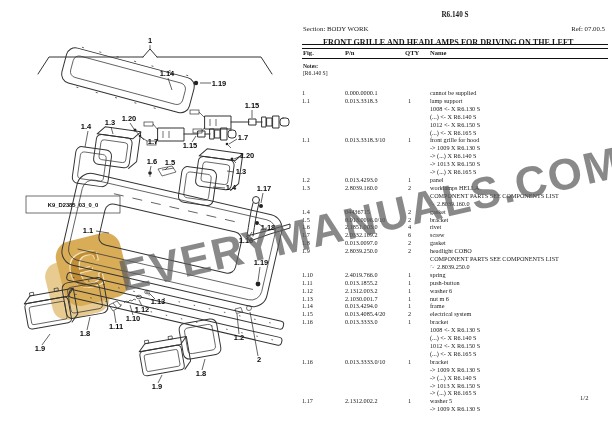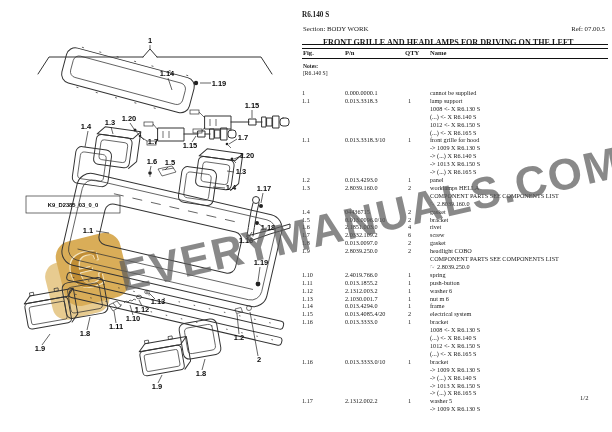--- a/index.html
+++ b/index.html
@@ -1,19 +1,19 @@
 <!DOCTYPE html>
 <html><head>
 <meta charset="utf-8">
 <style>
   html,body{margin:0;padding:0;background:#888;}
   .page{position:relative;width:612px;height:432px;background:#ffffff;overflow:hidden;
         font-family:"Liberation Serif", serif;color:#1a1a1a;}
   
-  .hdr-model{position:absolute;left:302px;top:11px;width:306px;
+  .hdr-model{position:absolute;left:302px;top:11px;width:306px;text-align:center;
              font-size:7.2px;font-weight:bold;}
   .hdr-section{position:absolute;left:303px;top:25px;font-size:6.8px;}
   .hdr-ref{position:absolute;right:7px;top:25px;font-size:6.8px;}
   .hdr-title{position:absolute;left:303px;top:38px;width:306px;font-size:8.1px;font-weight:bold;
              letter-spacing:0.05px;white-space:nowrap;padding-left:20px;}
   .rule-thick{position:absolute;left:302px;width:306px;height:3px;
               border-top:1.3px solid #111;border-bottom:1.3px solid #111;}
   .rule-thin{position:absolute;left:302px;width:306px;border-top:0.8px solid #111;}
   .col-hdr{position:absolute;top:49px;font-size:6.6px;font-weight:bold;}
   .notes{position:absolute;left:303px;top:63px;font-size:5.6px;line-height:7px;}

